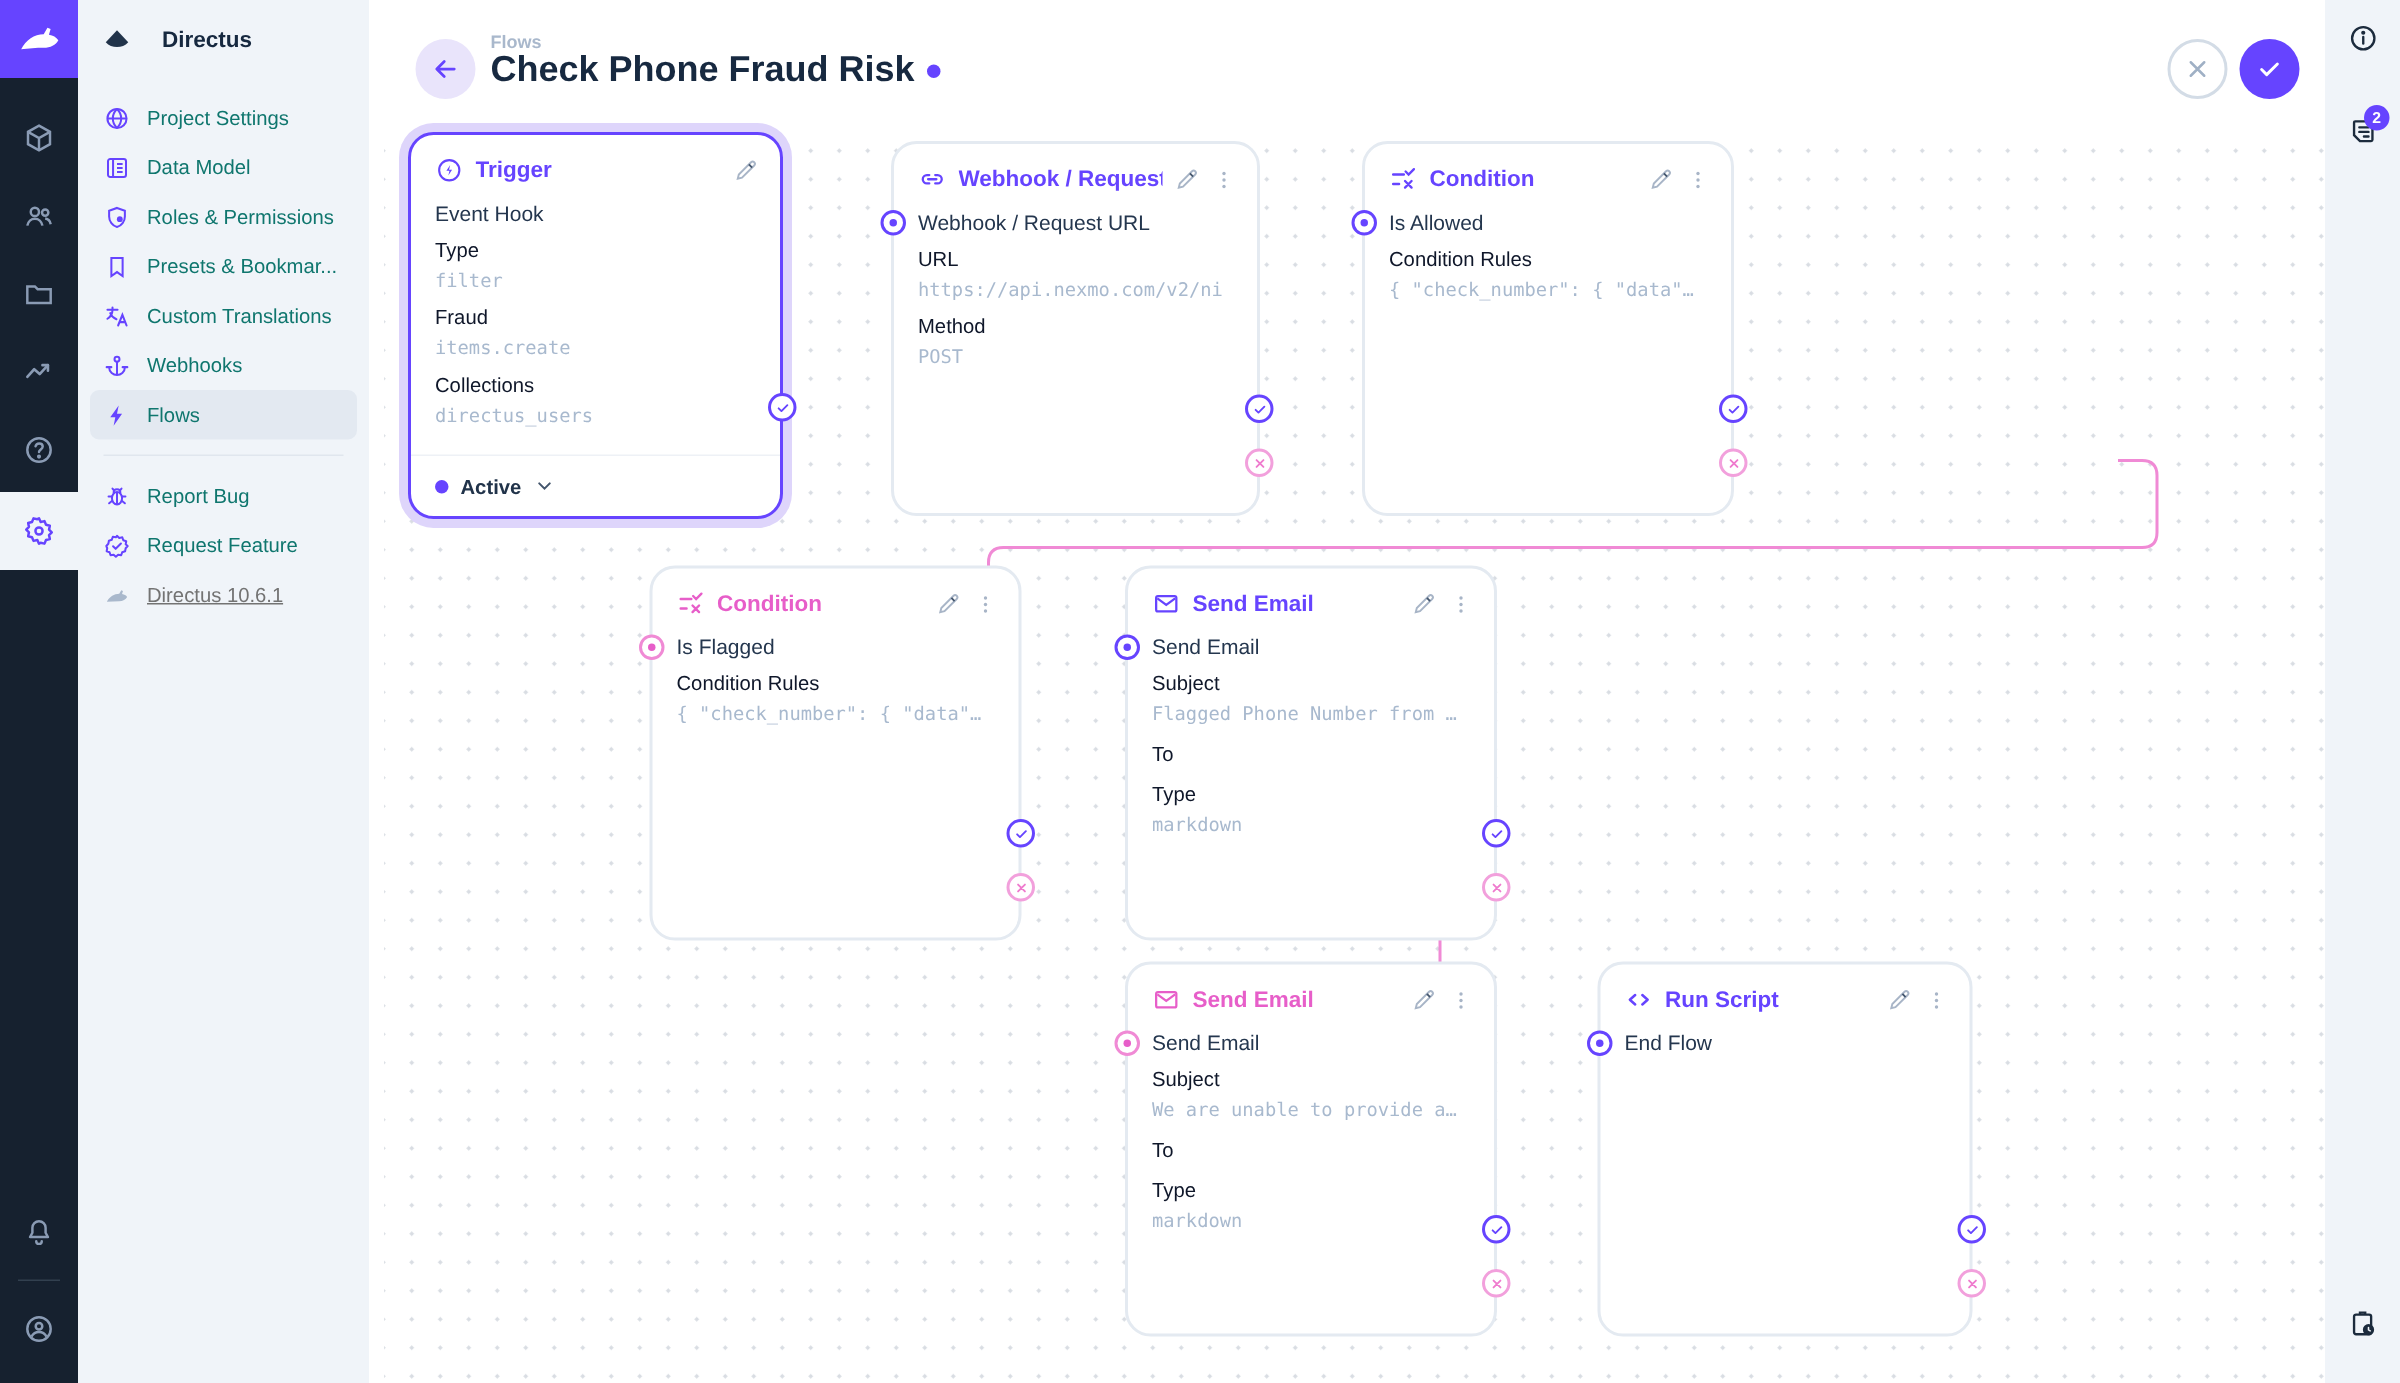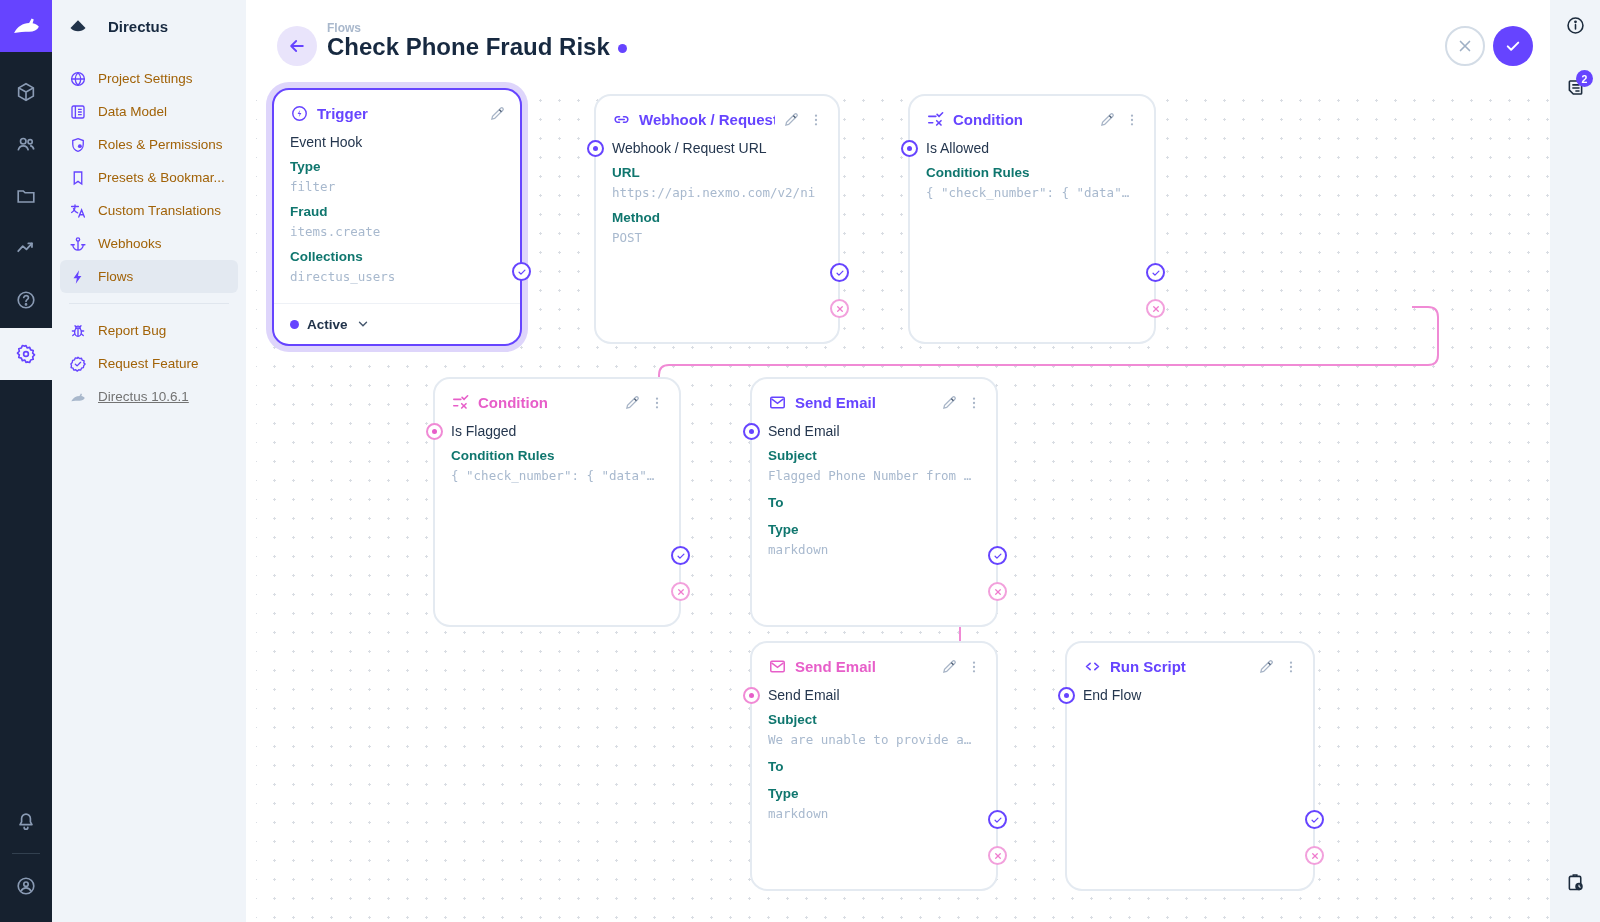--- a/index.html
+++ b/index.html
@@ -13,21 +13,21 @@
   .mod-btn { width:52px; height:52px; display:flex; align-items:center; justify-content:center; color:#8a9bb4; }
   .mod-btn svg { width:22px; height:22px; }
   .mod-btn.active { background:#f0f4f9; color:#6644ff; }
   .mod-bottom { position:absolute; bottom:0; left:0; width:52px; }
   .mod-divider { height:1px; background:#32404f; margin:6px 12px; }
 
   
   #nav { position:absolute; left:52px; top:0; width:194px; height:922px; background:#f0f4f9; z-index:25; }
   .nav-head { display:flex; align-items:center; gap:20px; height:52px; padding:0 16px; font-weight:700; font-size:15px; color:#172940; }
   .nav-items { padding:10px 8px 0 8px; }
-  .nav-item { display:flex; align-items:center; gap:11px; height:33px; padding:0 9px; border-radius:6px; font-size:13.5px; font-weight:500; color:#a16207; white-space:nowrap; overflow:hidden; }
+  .nav-item { display:flex; align-items:center; gap:11px; height:33px; padding:0 9px; border-radius:6px; font-size:13.5px; font-weight:500; color:#0f766e; white-space:nowrap; overflow:hidden; }
   .nav-item svg { width:18px; height:18px; flex:0 0 18px; color:#6644ff; }
   .nav-item.active { background:#e3e9f1; }
   .nav-sep { height:1px; background:#e0e6ee; margin:10px 9px; }
   .nav-item.version { color:#737373; font-weight:500;text-decoration:underline; }
   .nav-item.version svg { color:#a9b8cc; }
   .nav-label { overflow:hidden; text-overflow:ellipsis; }
 
   
   #right-bar { position:absolute; right:0; top:0; width:50px; height:922px; background:#f0f4f9; z-index:25; }
   .rb-btn { width:50px; height:50px; display:flex; align-items:center; justify-content:center; color:#1c2b3d; position:relative; }
@@ -61,21 +61,21 @@
   .n-icon { display:flex; }
   .n-icon svg { width:19px; height:19px; }
   .n-title { font-size:15px; font-weight:700; flex:1 1 auto; white-space:nowrap; overflow:hidden; min-width:0; }
   .purple { color:#6644ff; }
   .pink { color:#e75ec9; }
   .n-edit, .n-menu { color:#a8b5c7; display:flex; flex:0 0 auto; }
   .n-edit svg { width:17px; height:17px; }
   .n-menu svg { width:16px; height:16px; }
   .n-body { padding:9px 16px 0 16px; }
   .op-name { font-size:14px; color:#24364e; margin-bottom:4px; line-height:20px; }
-  .f-label { font-size:13.5px; font-weight:700; color:#0f766e; line-height:20px; margin-top:5px; }
+  .f-label { font-size:13.5px; font-weight:400; color:#0f172a; line-height:20px; margin-top:5px; }
   .f-value { font-family:"DejaVu Sans Mono", monospace; font-size:12.5px; color:#a8b9ce; line-height:20px; white-space:nowrap; overflow:hidden; }
   .node-foot { position:absolute; left:0; right:0; bottom:0; height:41px; border-top:1px solid #eef1f6; display:flex; align-items:center; gap:8px; padding:0 16px; font-size:13.5px; font-weight:600; color:#21334a; }
   .status-dot { width:9px; height:9px; border-radius:50%; background:#6644ff; }
   .node-foot svg { width:14px; height:14px; color:#44566d; }
 
   
   .conn { position:absolute; background:#fff; border-radius:50%; display:flex; align-items:center; justify-content:center; z-index:6; }
   .conn svg { width:10px; height:10px; }
   .conn.in { width:17px; height:17px; left:-9px; top:44px; border:2px solid #6644ff; }
   .conn.in .dot { width:5px; height:5px; border-radius:50%; background:#6644ff; }

